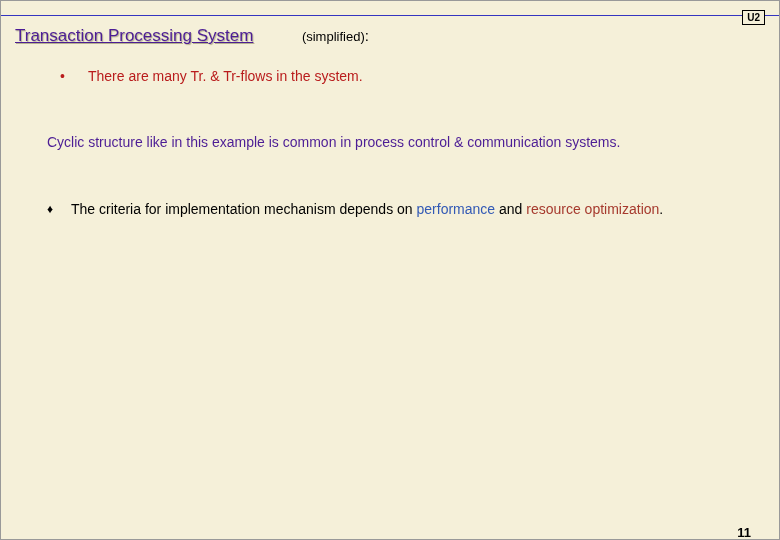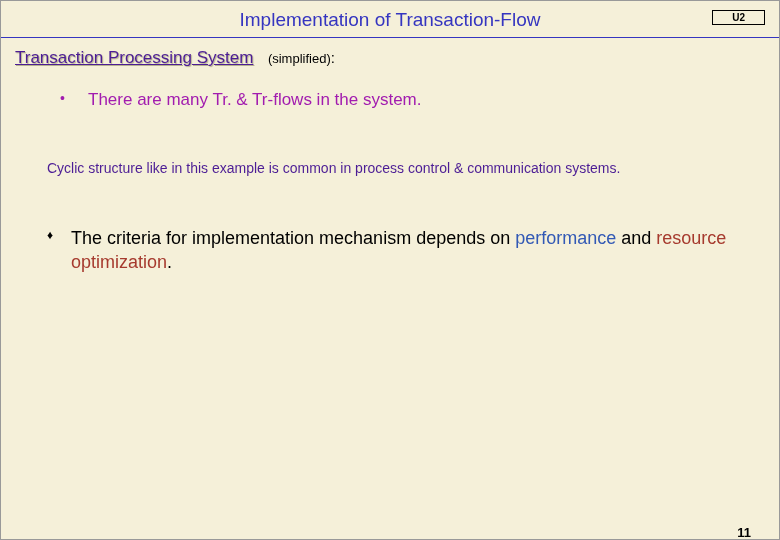--- a/index.html
+++ b/index.html
@@ -22,66 +22,67 @@
     font-size: 19px;
     font-weight: normal;
   }
   .unit-badge {
     position: absolute;
     right: 14px;
     top: 9px;
     border: 1px solid #000;
     font-size: 10px;
     font-weight: bold;
-    padding: 1px 19px;
+    padding: 1px 4px;
     background: #f5f0d9;
   }
   .content {
     padding: 10px 14px 0 14px;
   }
   .section-heading {
     color: #4c1d95;
     font-size: 17px;
     text-decoration: underline;
     text-shadow: 1px 1px 1px #b5b08f;
   }
   .simplified {
     color: #000;
     font-size: 15px;
     margin-left: 10px;
   }
   .simplified .paren {
     font-size: 13px;
+    margin-left: 34px;
   }
   .bullets {
     list-style: none;
     margin: 22px 0 0 45px;
   }
   .bullets li {
-    font-size: 17px;
-    color: #a21caf;
+    font-size: 14px;
+    color: #b91c1c;
     margin-bottom: 22px;
     position: relative;
     padding-left: 28px;
   }
   .bullets li::before {
     content: "•";
     position: absolute;
     left: 0;
     top: 0;
     font-size: 14px;
   }
   .paragraph {
     margin: 50px 0 0 32px;
     font-size: 14px;
     color: #4c1d95;
   }
   .diamond-item {
     margin: 50px 0 0 32px;
-    font-size: 18px;
+    font-size: 14px;
     color: #000;
     position: relative;
     padding-left: 24px;
     line-height: 1.35;
   }
   .diamond-item::before {
     content: "♦";
     position: absolute;
     left: 0;
     top: 1px;
@@ -108,21 +109,20 @@
   .footer-page {
     position: absolute;
     right: 28px;
     font-weight: bold;
   }
 </style>
 </head>
 <body>
 
 <div class="title-bar">
-  <span class="main-title">Implementation of Transaction-Flow</span>
   <span class="unit-badge">U2</span>
 </div>
 
 <div class="content">
   <div>
     <span class="section-heading">Transaction Processing System</span>
     <span class="simplified"><span class="paren">(simplified)</span><span>:</span></span>
   </div>
 
   <ul class="bullets">

